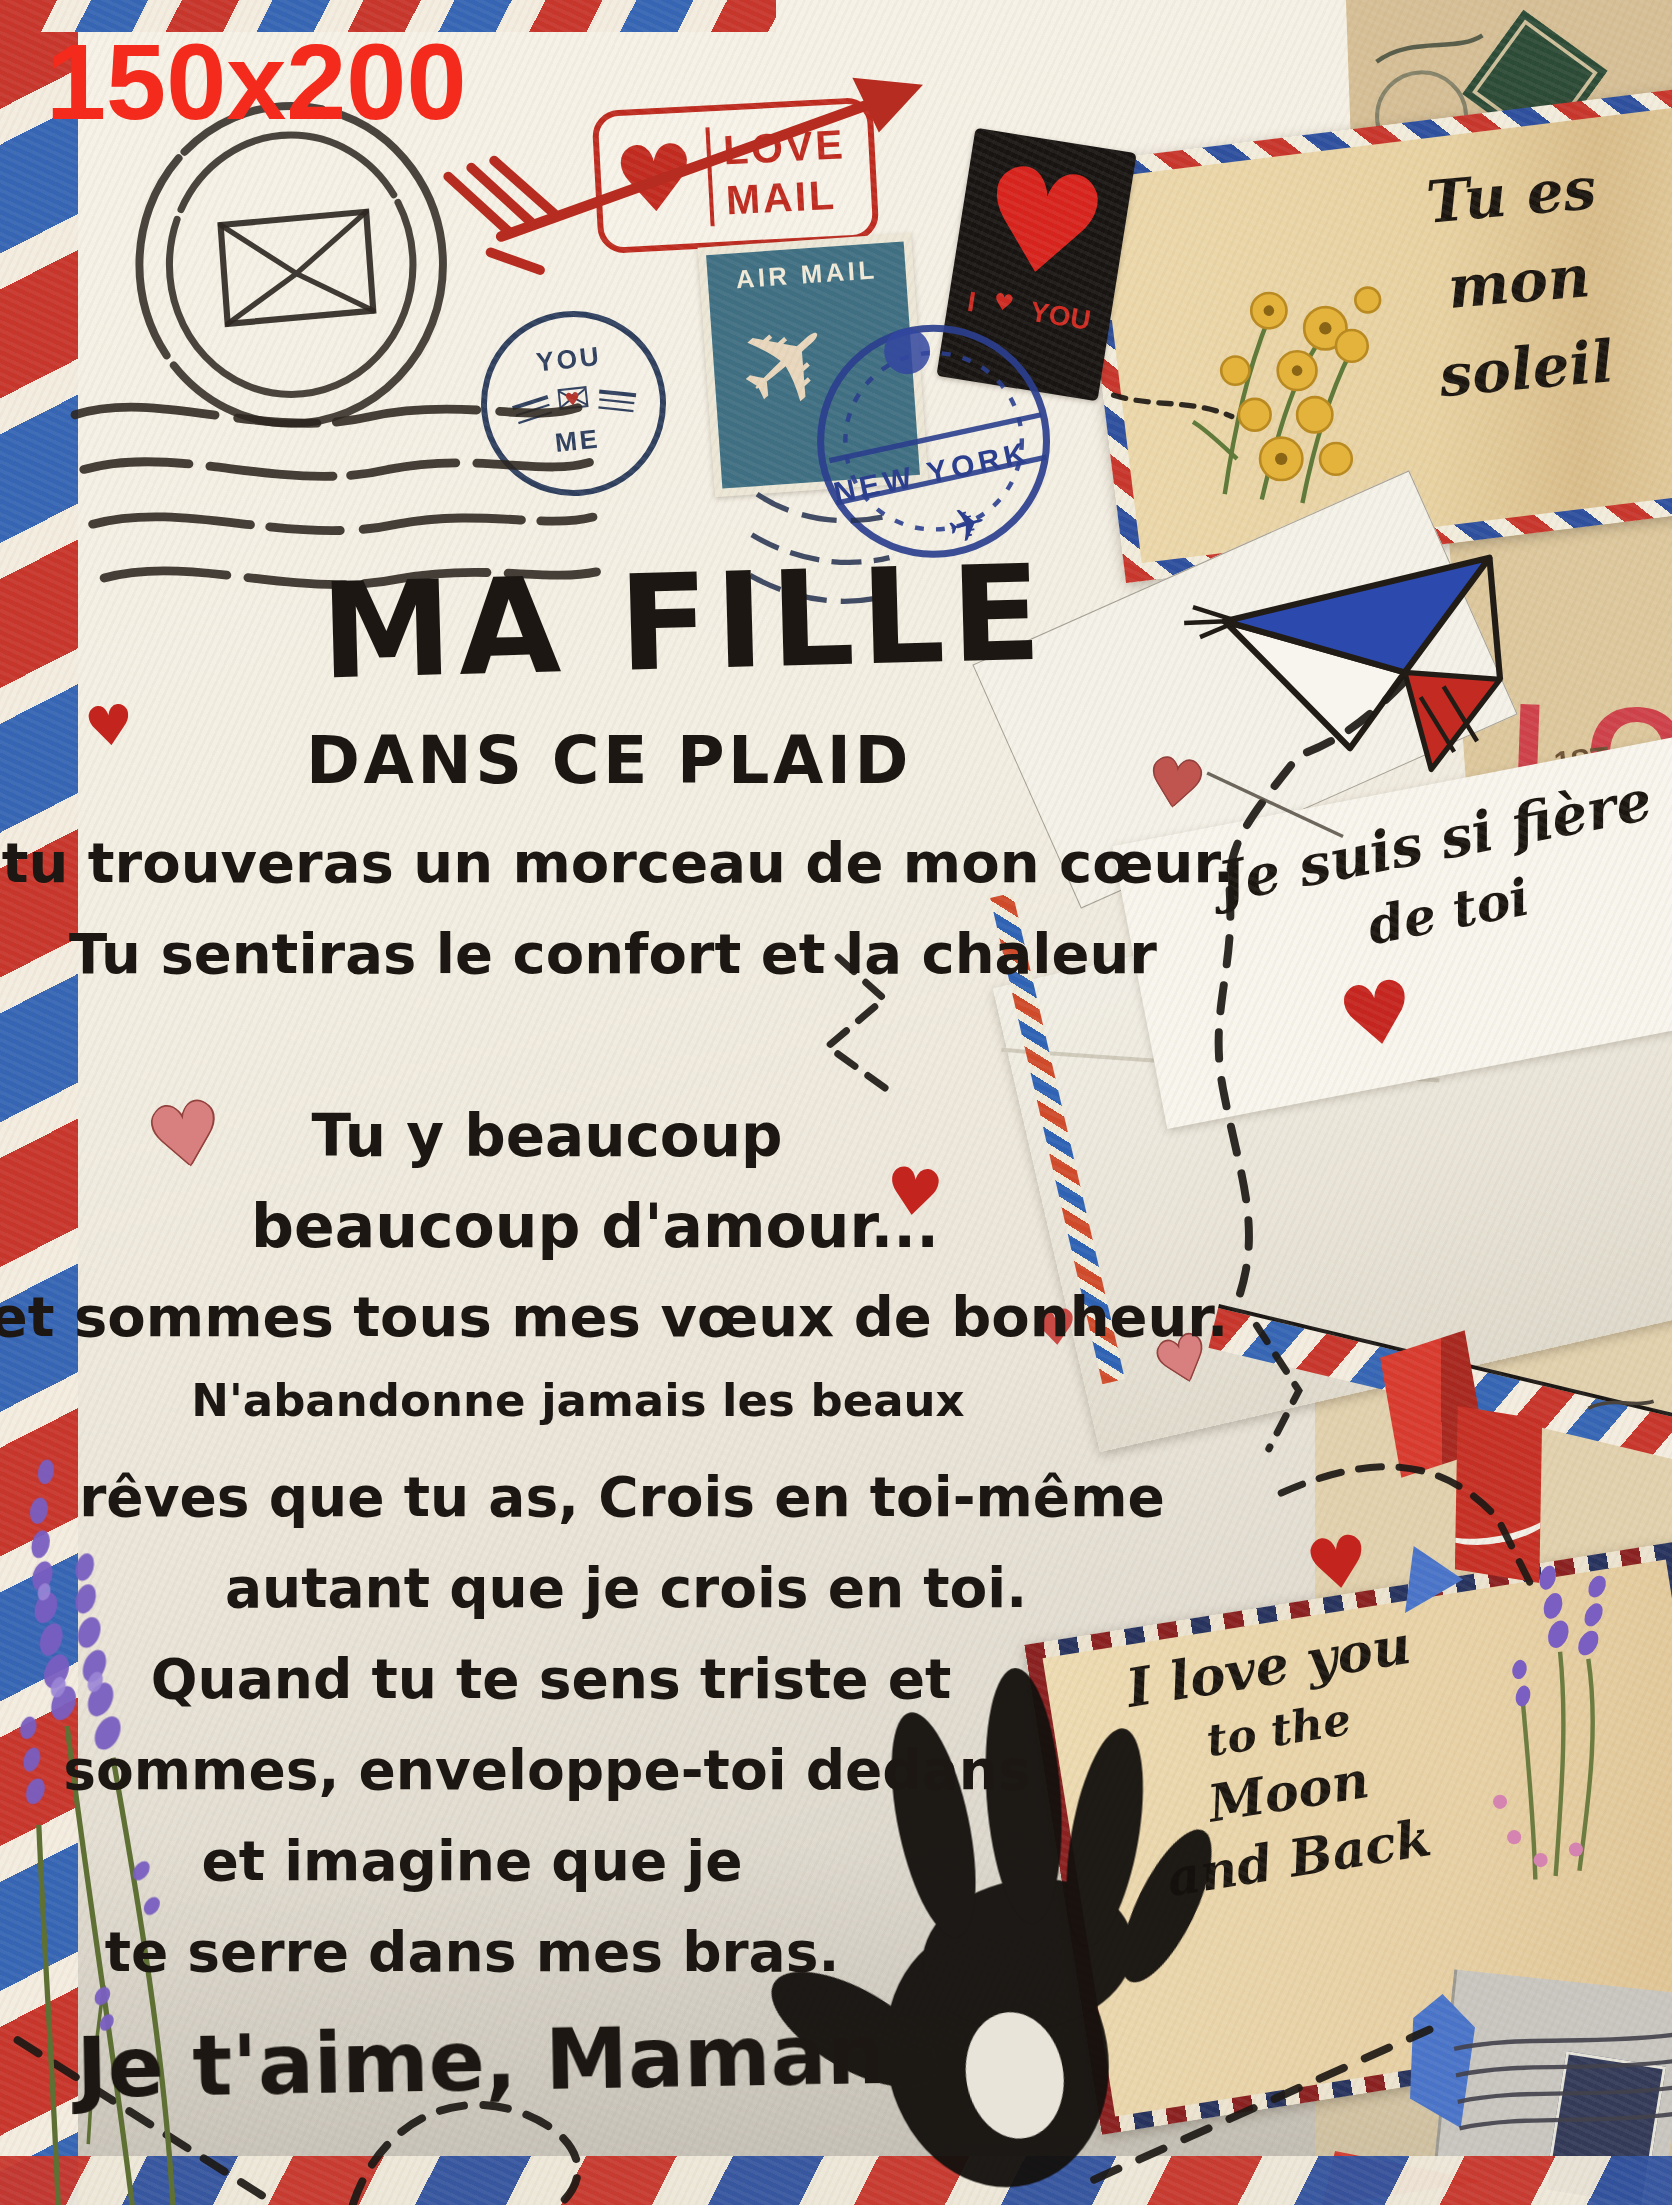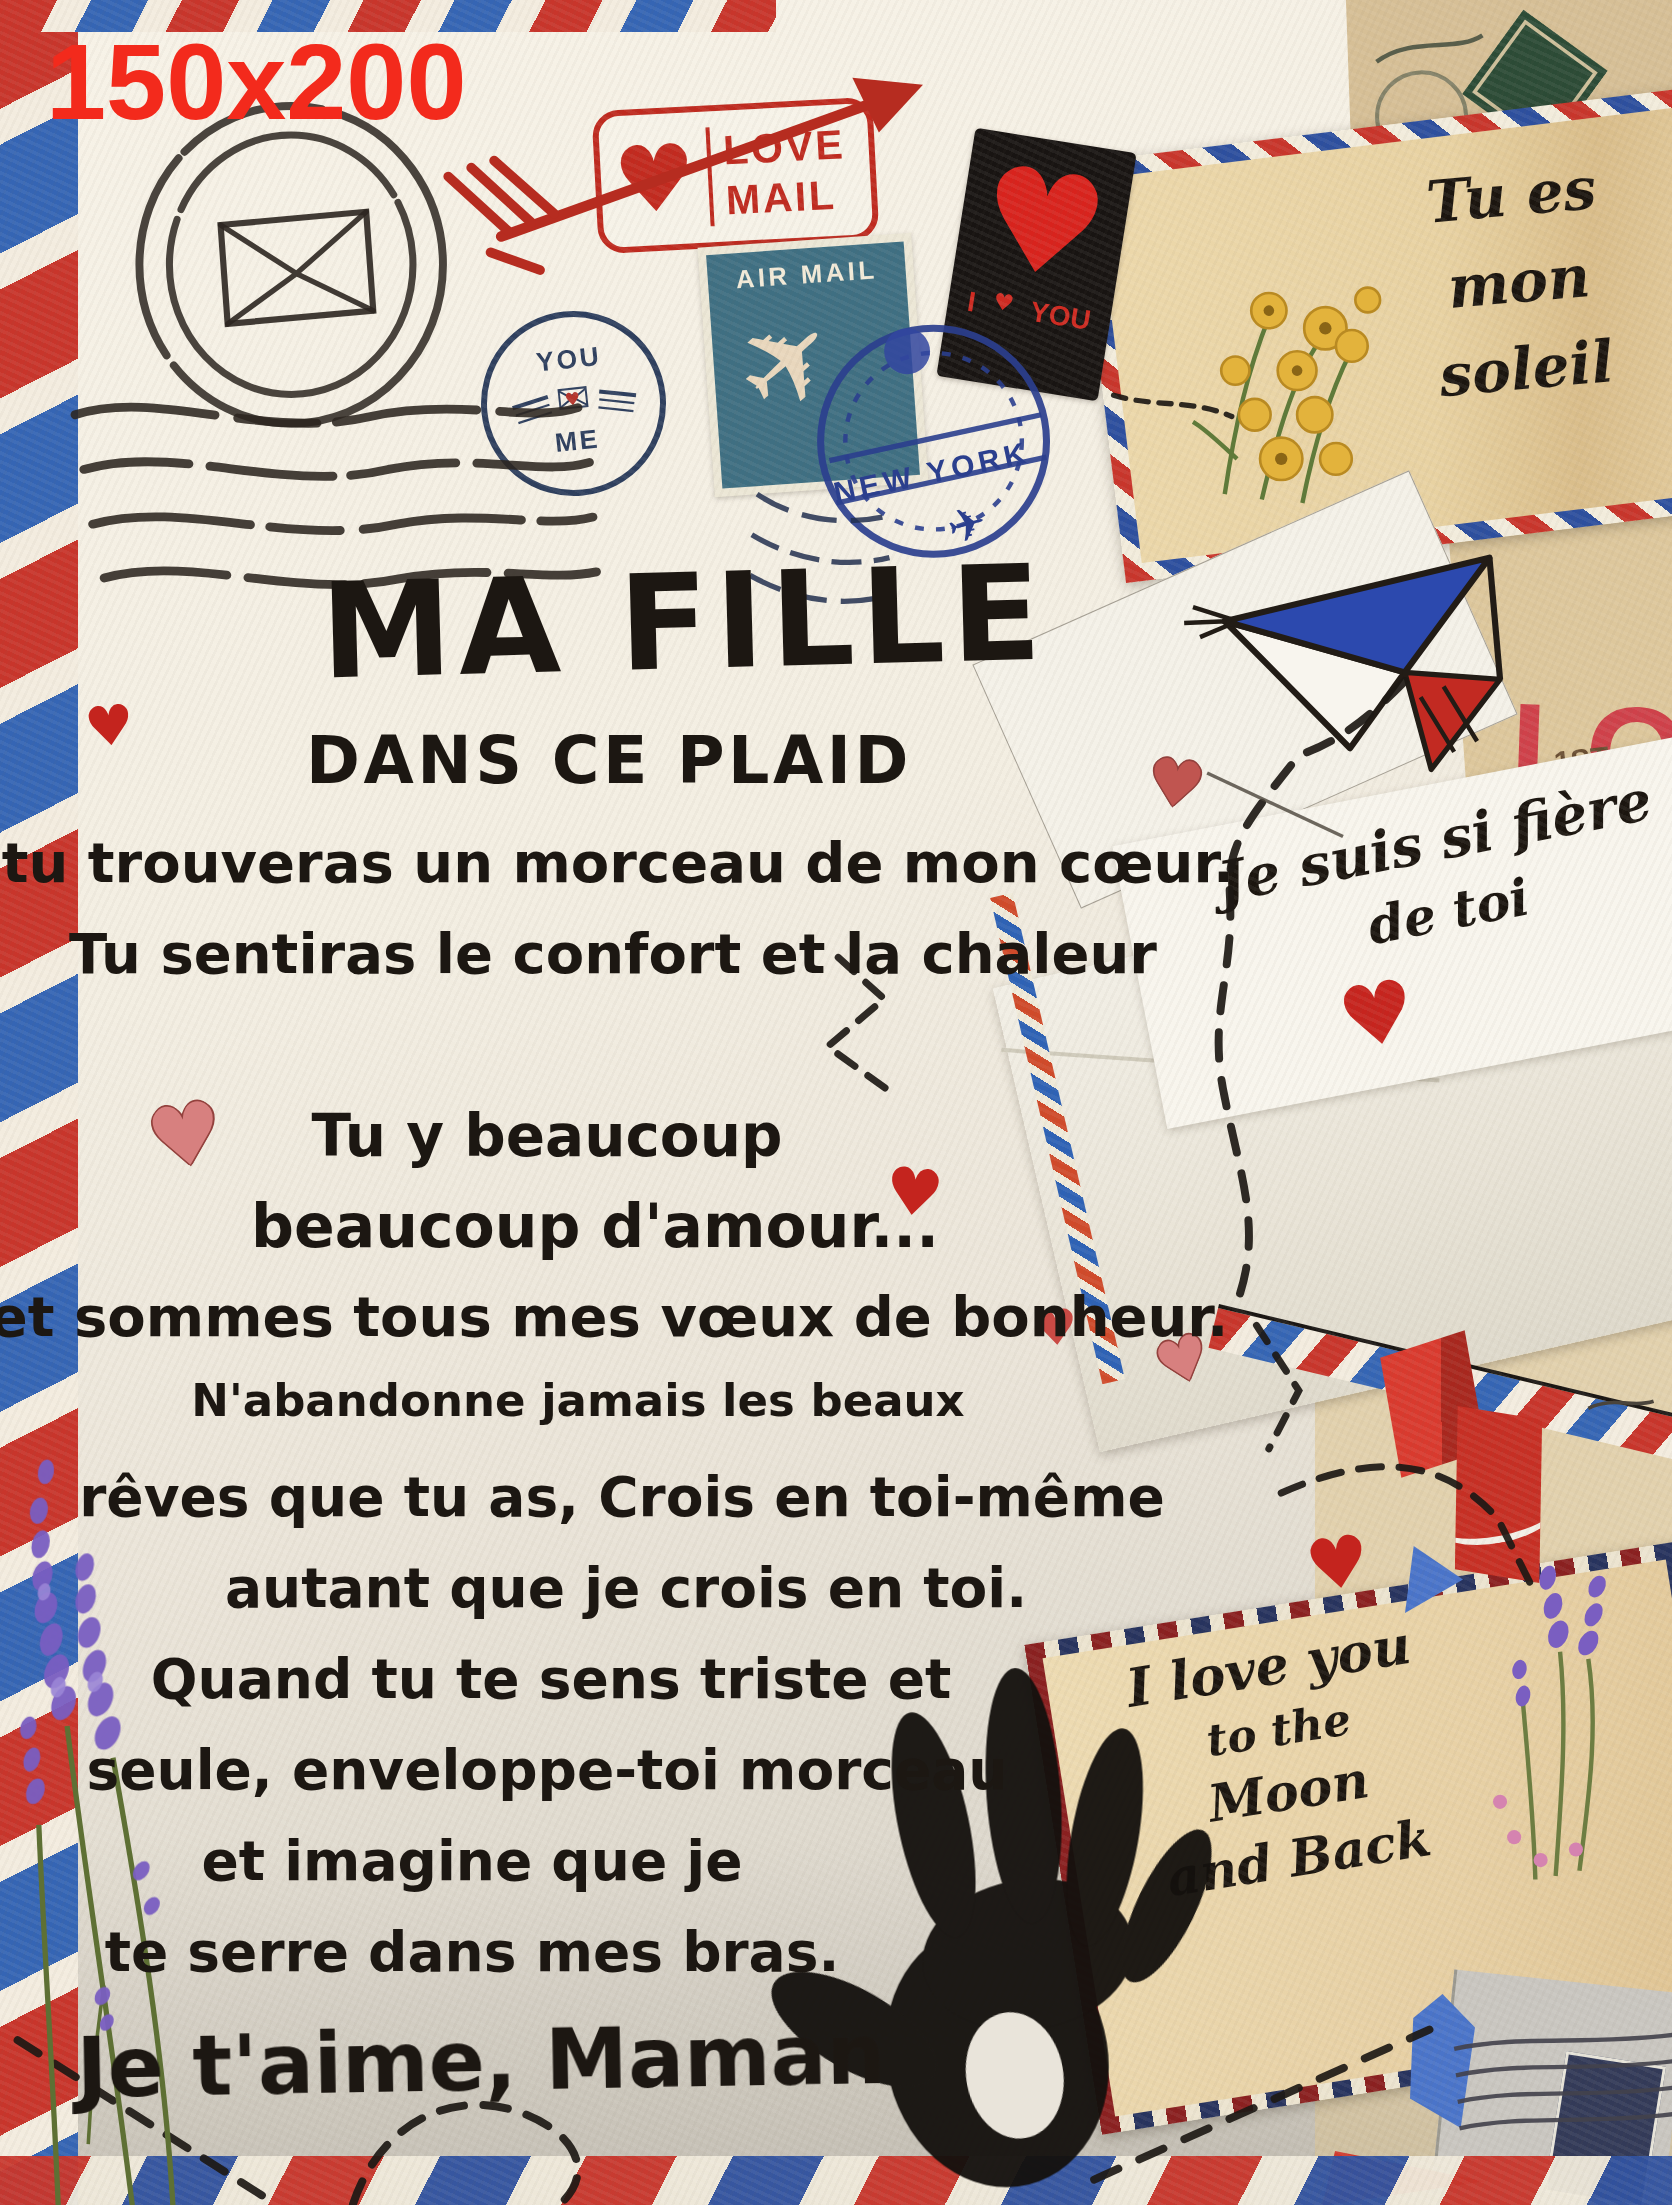--- a/index.html
+++ b/index.html
@@ -355,21 +355,21 @@
 
   <div class="abs hand line" style="left:618px;top:830px;font-size:56px;">tu trouveras un morceau de mon cœur.</div>
   <div class="abs hand line" style="left:613px;top:921px;font-size:56px;">Tu sentiras le confort et la chaleur</div>
   <div class="abs hand line" style="left:547px;top:1102px;font-size:58px;">Tu y beaucoup</div>
   <div class="abs hand line" style="left:595px;top:1191px;font-size:60px;">beaucoup d'amour...</div>
   <div class="abs hand line" style="left:609px;top:1284px;font-size:56px;">et sommes tous mes vœux de bonheur.</div>
   <div class="abs hand line" style="left:578px;top:1374px;font-size:45px;">N'abandonne jamais les beaux</div>
   <div class="abs hand line" style="left:622px;top:1465px;font-size:55px;">rêves que tu as, Crois en toi-même</div>
   <div class="abs hand line" style="left:626px;top:1556px;font-size:55px;">autant que je crois en toi.</div>
   <div class="abs hand line" style="left:551px;top:1647px;font-size:55px;">Quand tu te sens triste et</div>
-  <div class="abs hand line" style="left:547px;top:1738px;font-size:55px;">seule, enveloppe-toi morceau</div>
+  <div class="abs hand line" style="left:547px;top:1738px;font-size:55px;">sommes, enveloppe-toi dedans</div>
   <div class="abs hand line" style="left:472px;top:1829px;font-size:55px;">et imagine que je</div>
   <div class="abs hand line" style="left:472px;top:1920px;font-size:55px;">te serre dans mes bras.</div>
   <div class="abs hand line" style="left:481px;top:2013px;font-size:83px;transform:translateX(-50%) rotate(-1deg);">Je t'aime, Maman</div>
 
   <div class="abs border-left"></div>
   <div class="abs border-top"></div>
   <div class="abs border-bottom"></div>
   <div class="abs grain"></div>
 
   <div class="abs stampfont" style="left:46px;top:19.4px;font-size:108px;color:#f32a1c;z-index:7;">150x200</div>

